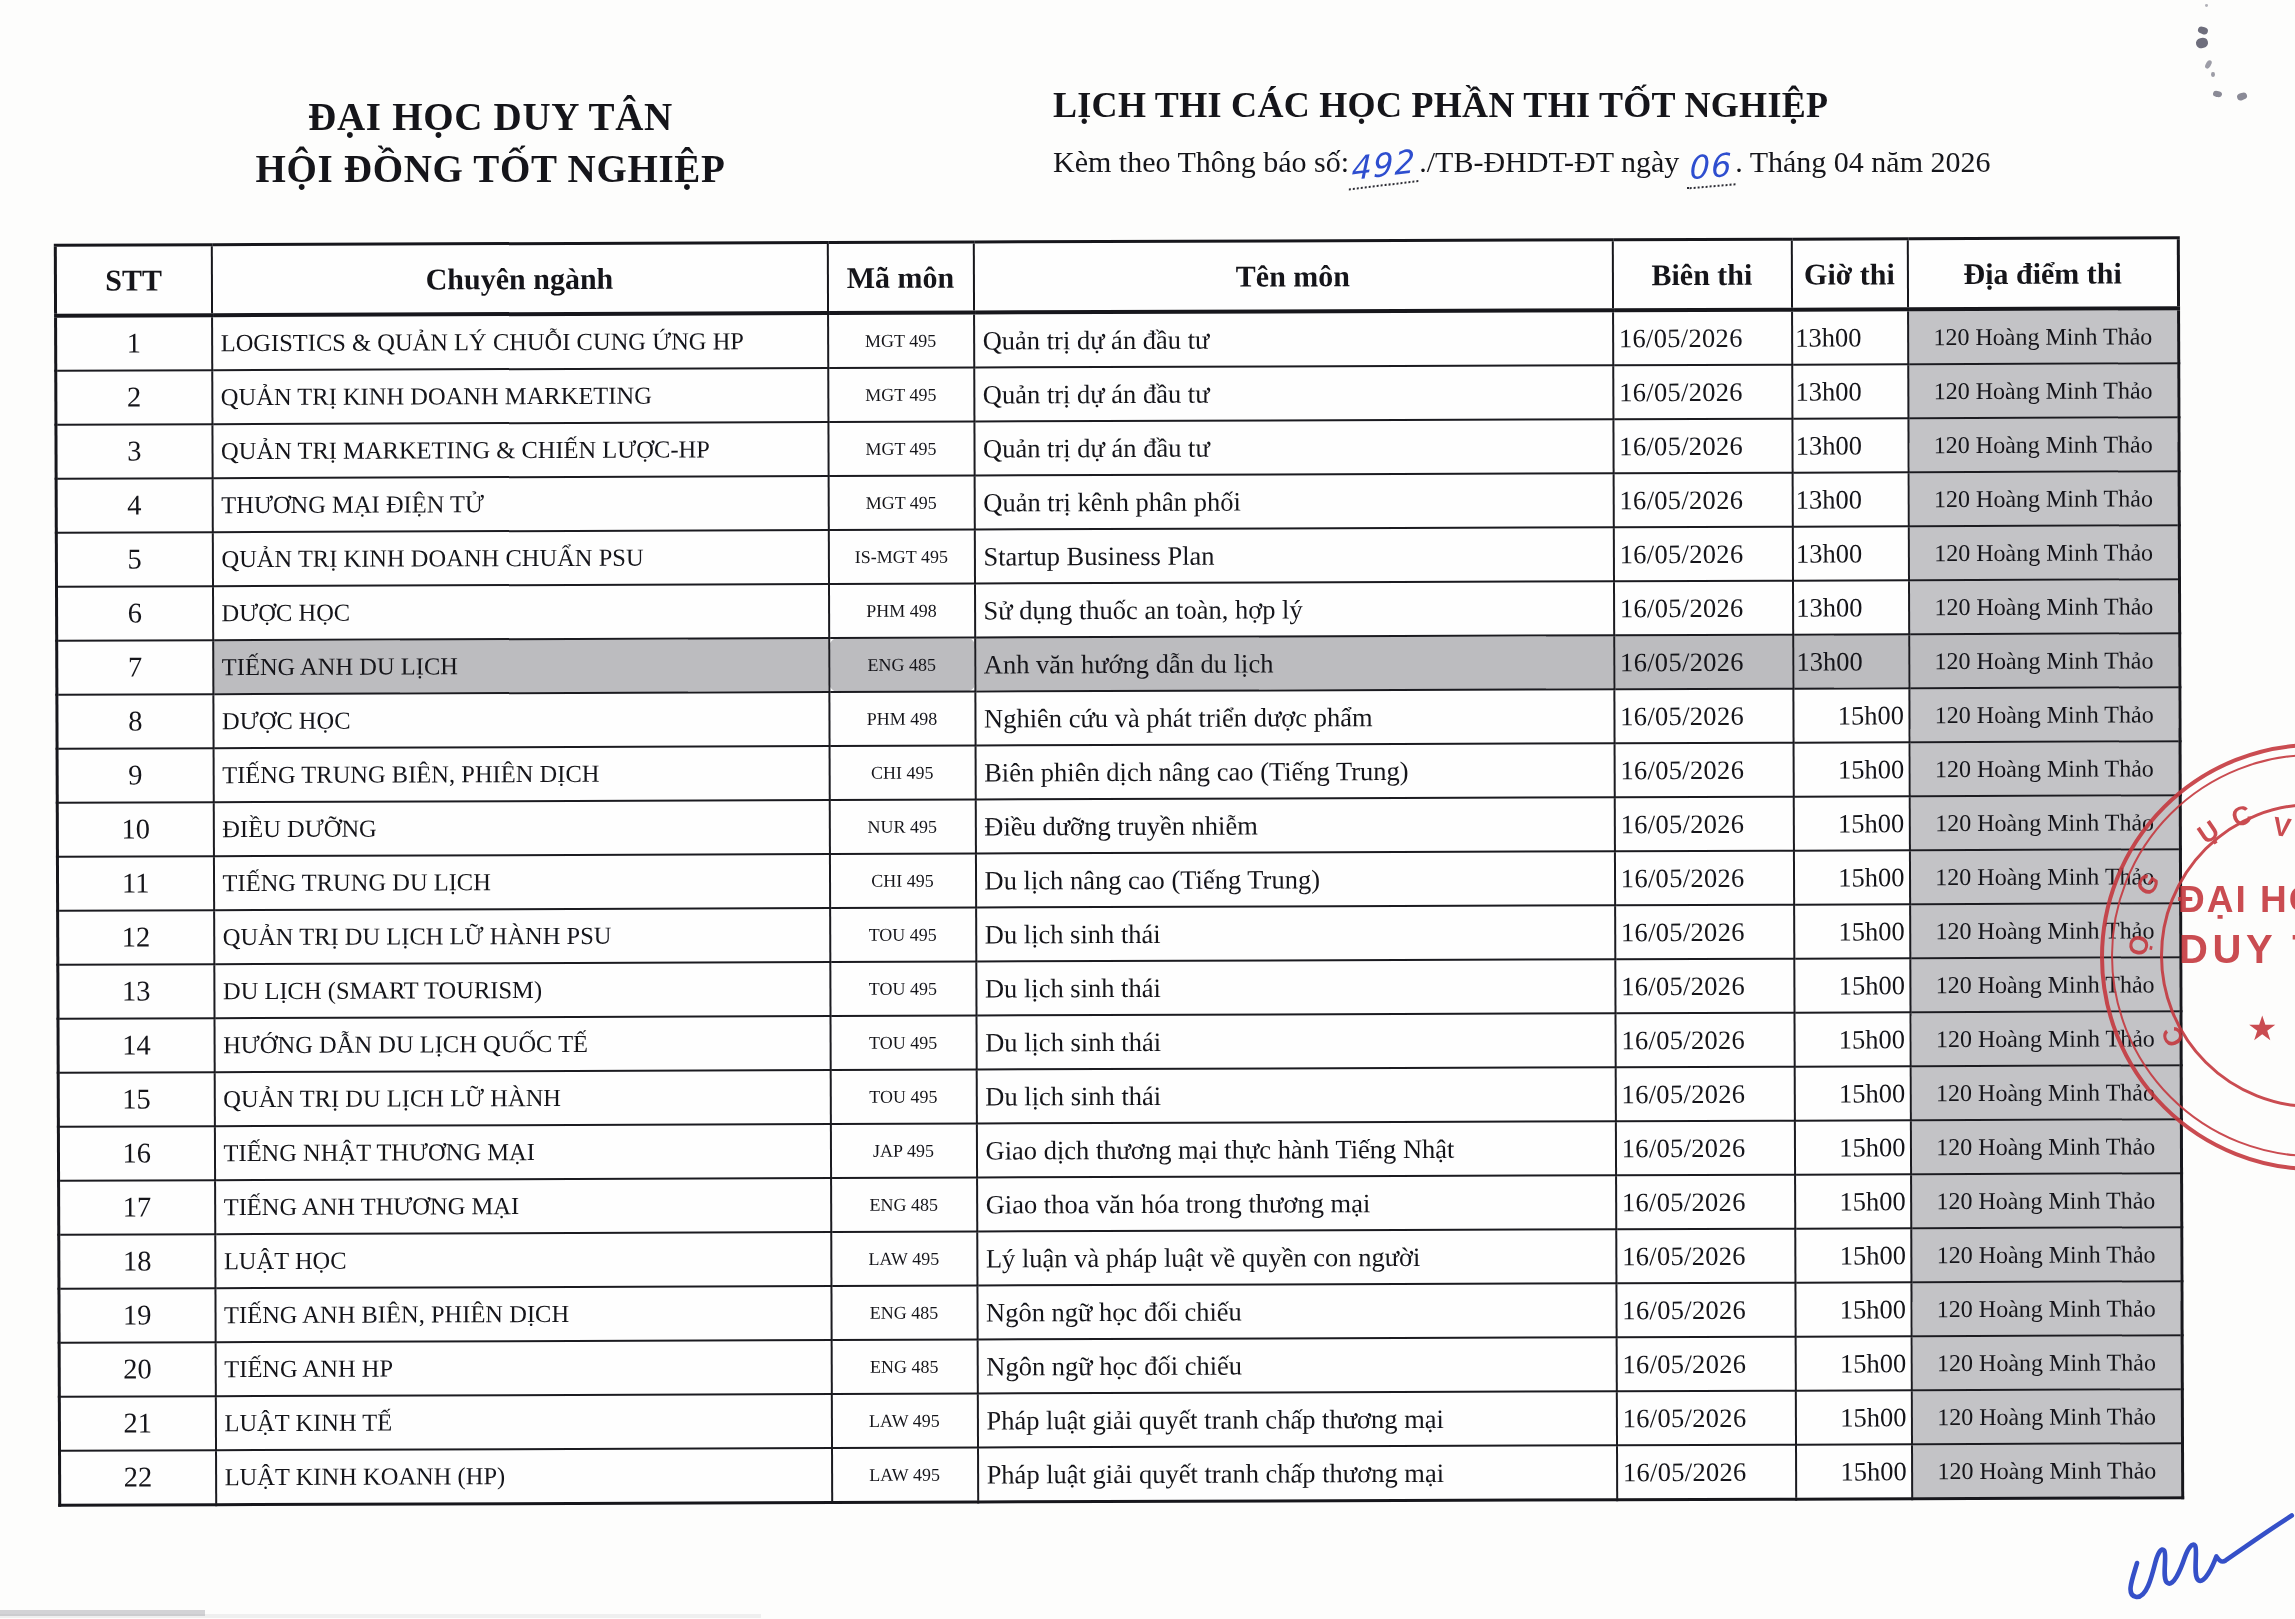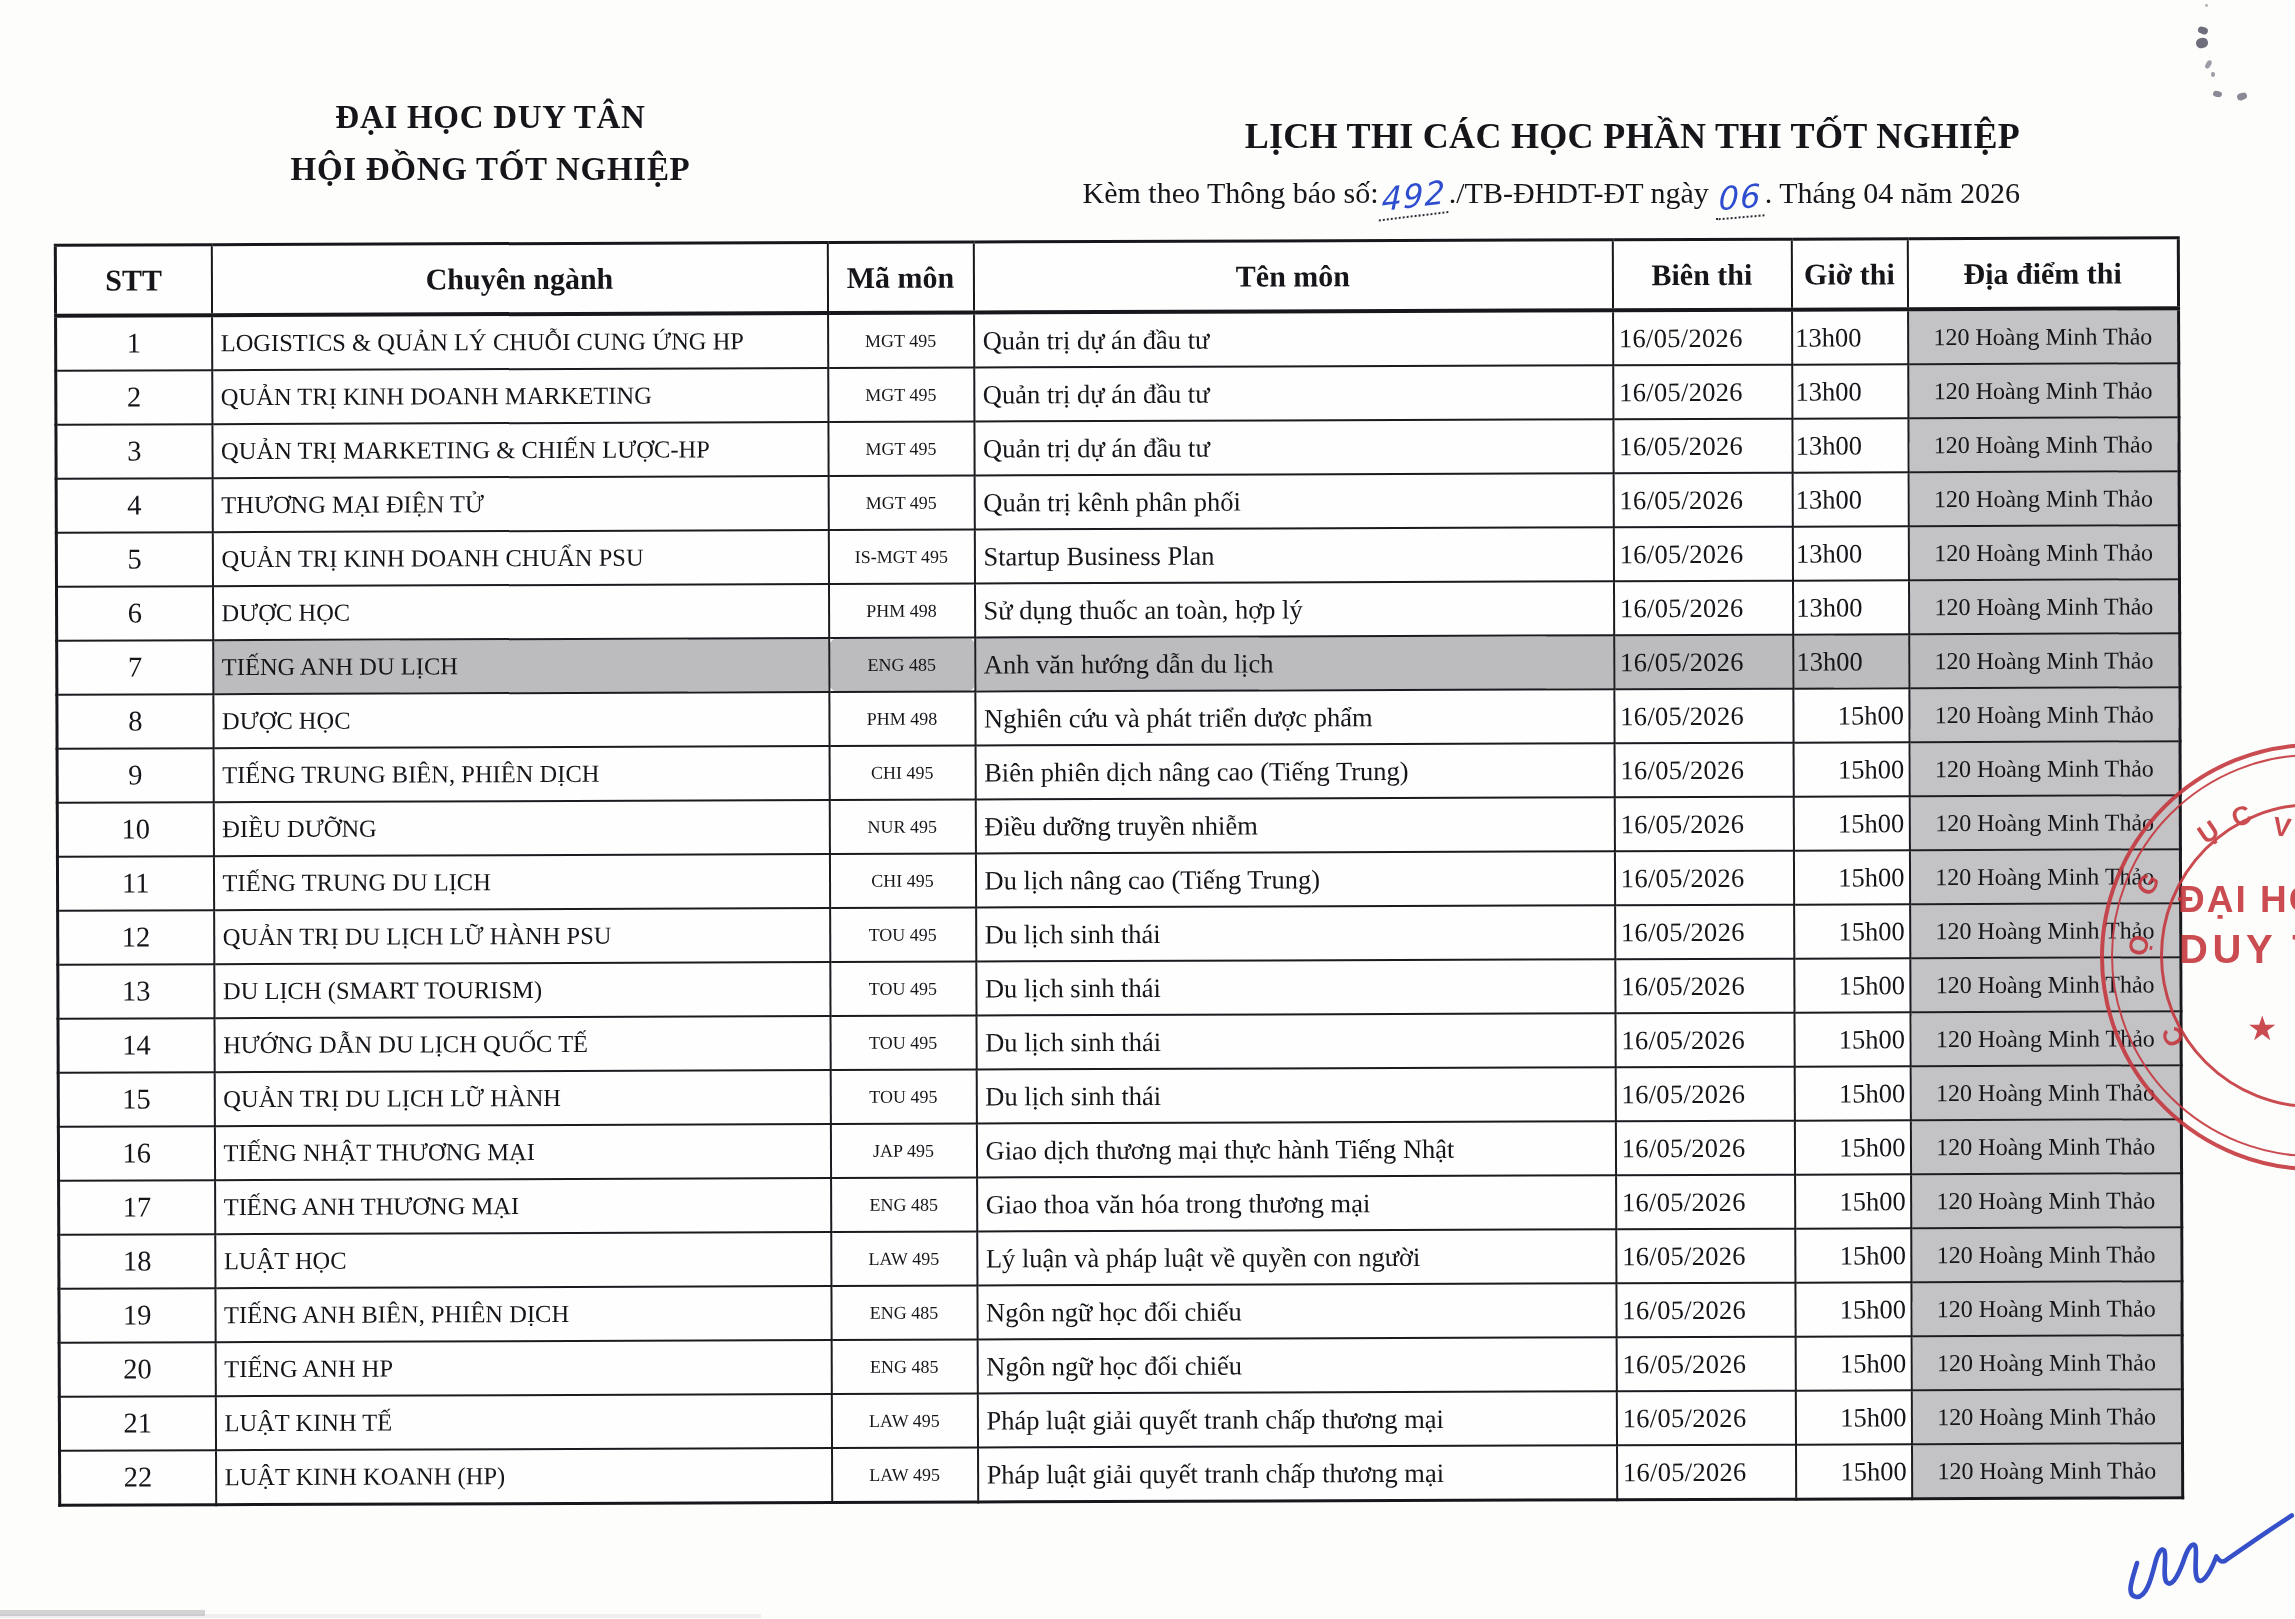--- a/index.html
+++ b/index.html
@@ -7,26 +7,26 @@
     position:relative;
     width:2295px;height:1619px;
     background:#fdfdfc;
     overflow:hidden;
     font-family:"Liberation Serif", serif;
     color:#15151a;
   }
   
   .org-block{
     position:absolute;left:199px;top:91px;width:583px;
-    text-align:center;font-weight:bold;font-size:33px;line-height:52px;
+    text-align:center;font-weight:bold;font-size:39px;line-height:52px;
     letter-spacing:0.7px;
   }
   .title-block{
-    position:absolute;left:1053px;top:108px;width:967px;
-    text-align:right;
+    position:absolute;left:1053px;top:77px;width:967px;
+    text-align:left;
   }
   .title-line{font-weight:bold;font-size:36px;line-height:57px;letter-spacing:0.3px;}
   .ref-line{font-size:30px;margin-top:8px;white-space:nowrap;}
   .hand{
     display:inline-block;
     color:#2e4ecf;
     font-family:"DejaVu Sans",sans-serif;
     font-style:italic;
     font-size:32px;
     transform:rotate(-7deg) skewX(-8deg) translateY(4px);

